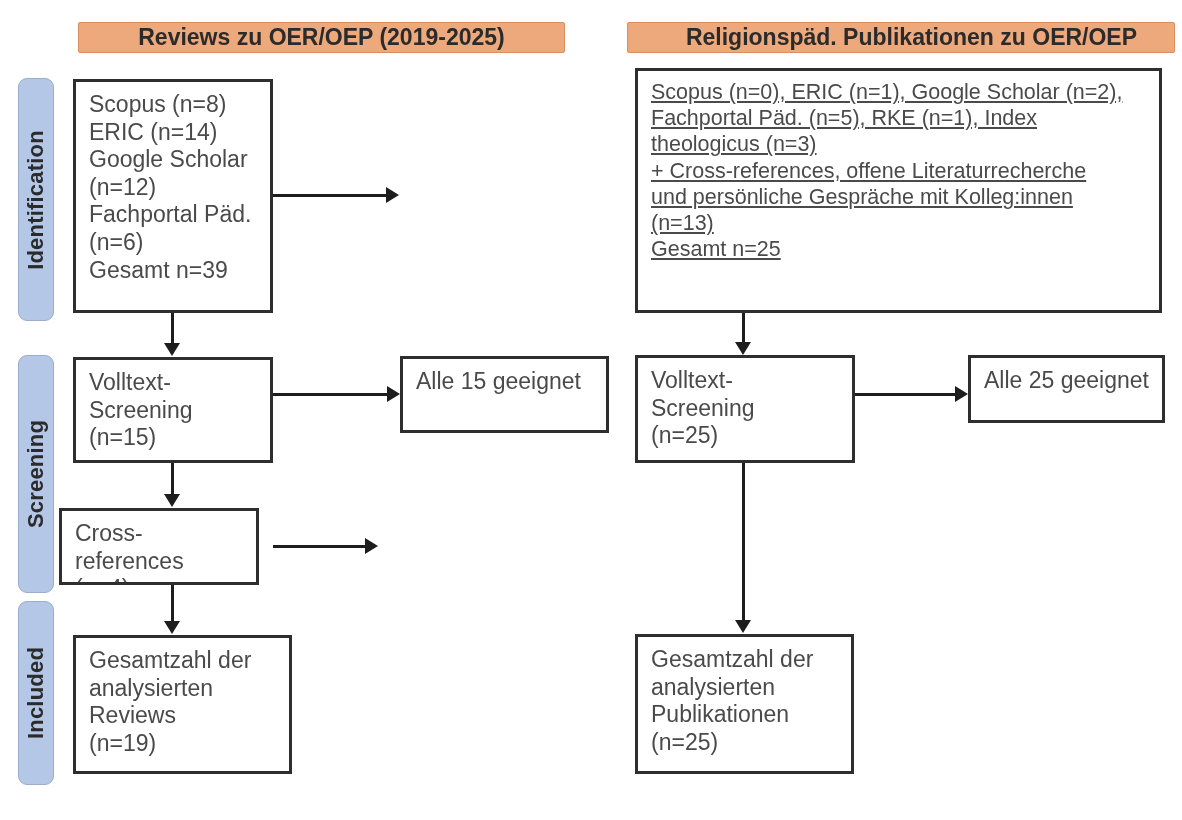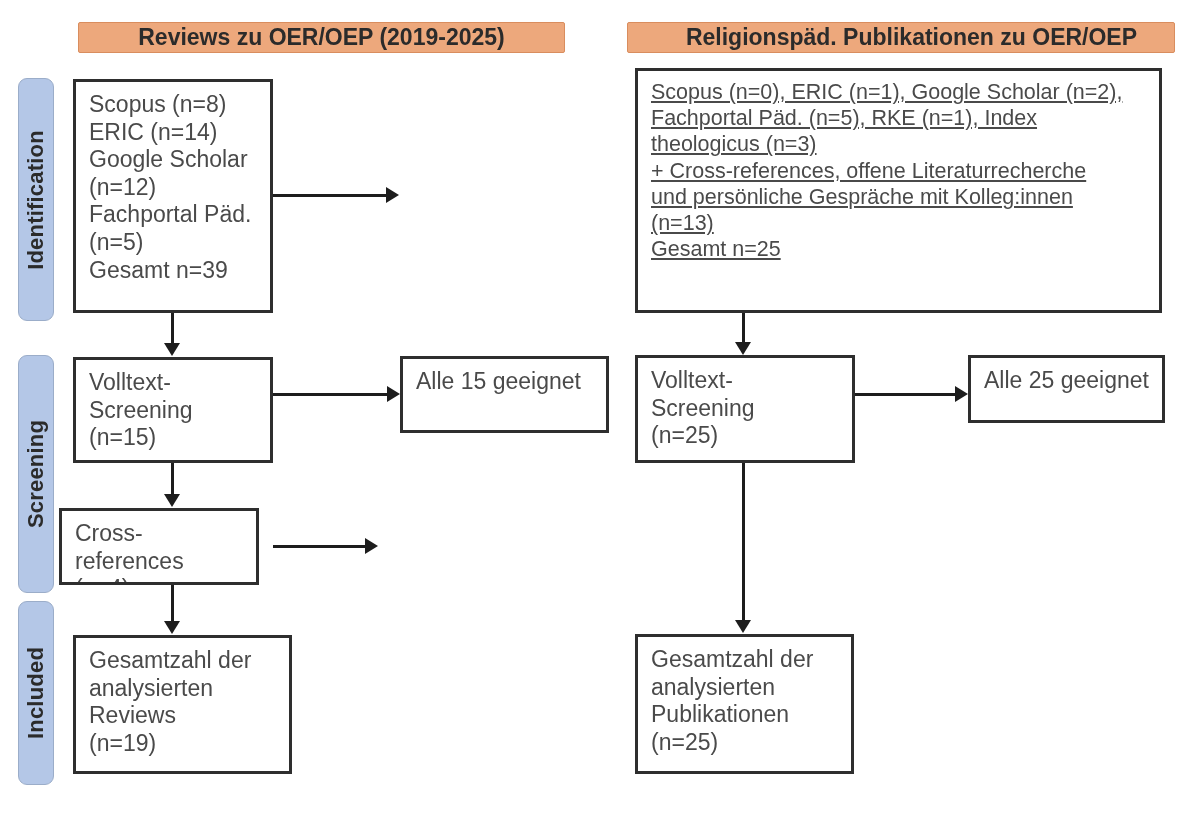--- a/index.html
+++ b/index.html
@@ -124,21 +124,21 @@
 
   <div class="col-header" style="left:627px; top:22px; width:548px; height:31px;padding-left:21px;">
     <span>Religionspäd. Publikationen zu OER/OEP</span>
   </div>
 
   <div class="flow-box" style="left:73px; top:79px; width:200px; height:234px;">Scopus (n=8)
 ERIC (n=14)
 Google Scholar
 (n=12)
 Fachportal Päd.
-(n=5)
+(n=6)
 Gesamt n=39</div>
 
 
   <div class="conn-h" style="left:273px; top:194px; width:113px;"></div>
   <div class="arrow-right" style="left:386px; top:187px;"></div>
 
   <div class="conn-v" style="left:171px; top:313px; width:3px; height:31px;"></div>
   <div class="arrow-down" style="left:164px; top:343px;"></div>
 
   <div class="flow-box" style="left:73px; top:357px; width:200px; height:106px;">Volltext-

